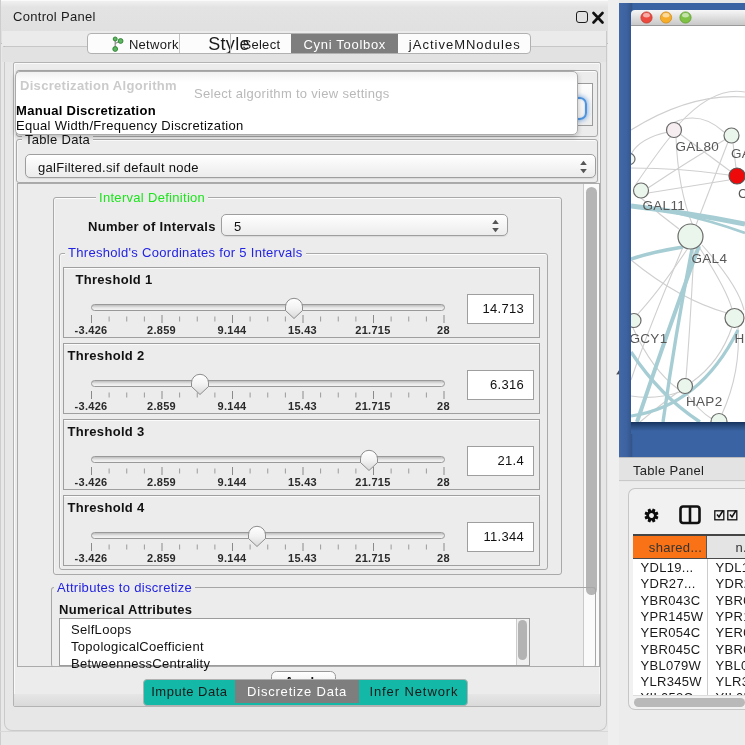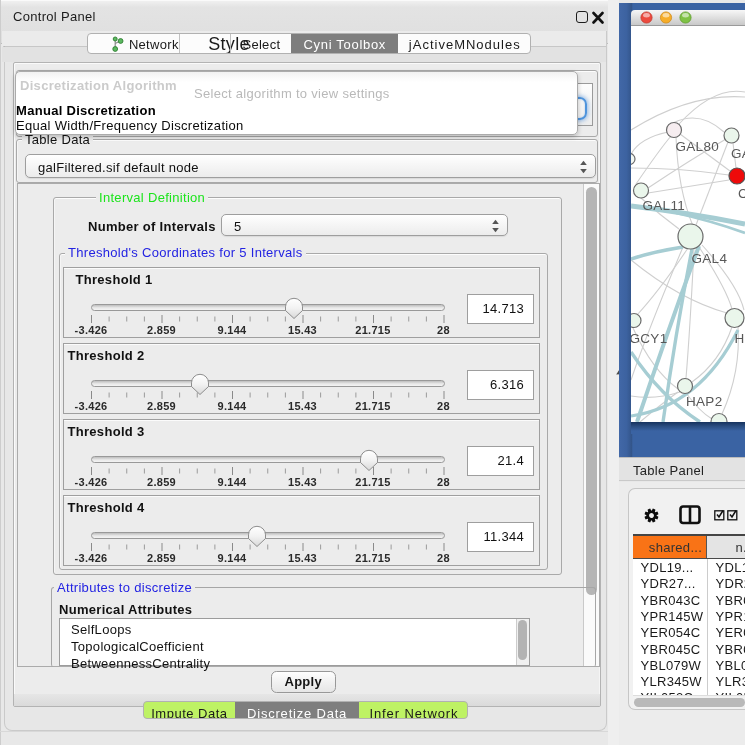--- a/index.html
+++ b/index.html
@@ -274,21 +274,21 @@
  <div class="a t13" style="left:11px;top:20px;">TopologicalCoefficient</div>
  <div class="a t13" style="left:11px;top:37px;">BetweennessCentrality</div>
  <div class="a" style="right:0;top:0;width:13px;height:46px;background:#f0f0f0;border-left:1px solid #ccc;"></div>
  <div class="a" style="right:2px;top:1px;width:9px;height:40px;background:#b3b3b3;border-radius:5px;"></div>
 </div>
 
 <div class="a" style="left:271px;top:670.5px;width:64.5px;height:22.5px;border:1px solid #989898;border-radius:5.5px;
  background:linear-gradient(#fefefe,#f0f0f0 55%,#e6e6e6);display:flex;align-items:center;justify-content:center;
  font-size:13px;font-weight:bold;color:#151515;">Apply</div>
 <div class="a" style="left:0;top:731px;width:608px;height:1px;background:#d8d8d8;"></div>
-    <div class="a" style="left:142.5px;top:701px;width:325.5px;height:18px;background:#bef264;border:1px solid #b1b1b1;border-radius:4px;overflow:hidden;">
+    <div class="a" style="left:142.5px;top:679px;width:325.5px;height:27px;background:#14b8a6;border:1px solid #b1b1b1;border-radius:4px;overflow:hidden;">
       <div style="position:absolute;left:0px;top:0;width:91.8px;height:22.5px;color:#1a1a1a;display:flex;align-items:center;justify-content:center;font-size:13px;letter-spacing:0.5px;">Impute Data</div>
       <div style="position:absolute;left:215.4px;top:0;width:110.1px;height:22.5px;color:#1a1a1a;display:flex;align-items:center;justify-content:center;font-size:13px;letter-spacing:0.9px;">Infer Network</div>
       <div style="position:absolute;left:91.8px;top:0;width:123.6px;height:22.5px;background:#7e7e7e;color:#fff;display:flex;align-items:center;justify-content:center;font-size:13px;letter-spacing:0.8px;">Discretize Data</div>
     </div>
     <div class="a" style="left:608px;top:0;width:11px;height:745px;background:#efefef;"></div>
     <svg class="a" style="left:615px;top:368px;" width="6" height="8" viewBox="0 0 6 8">
       <path d="M1.2 6.5 L4.6 1.2 L5 6.2 Z" fill="#4a4a4a"></path>
     </svg>
 <div class="a" style="left:619px;top:3px;width:126px;height:454px;
  background:linear-gradient(90deg,#4268a7,#3c62a0 6%,#33558a 10%,#3a63a3 11%,#3a63a3);"></div>

